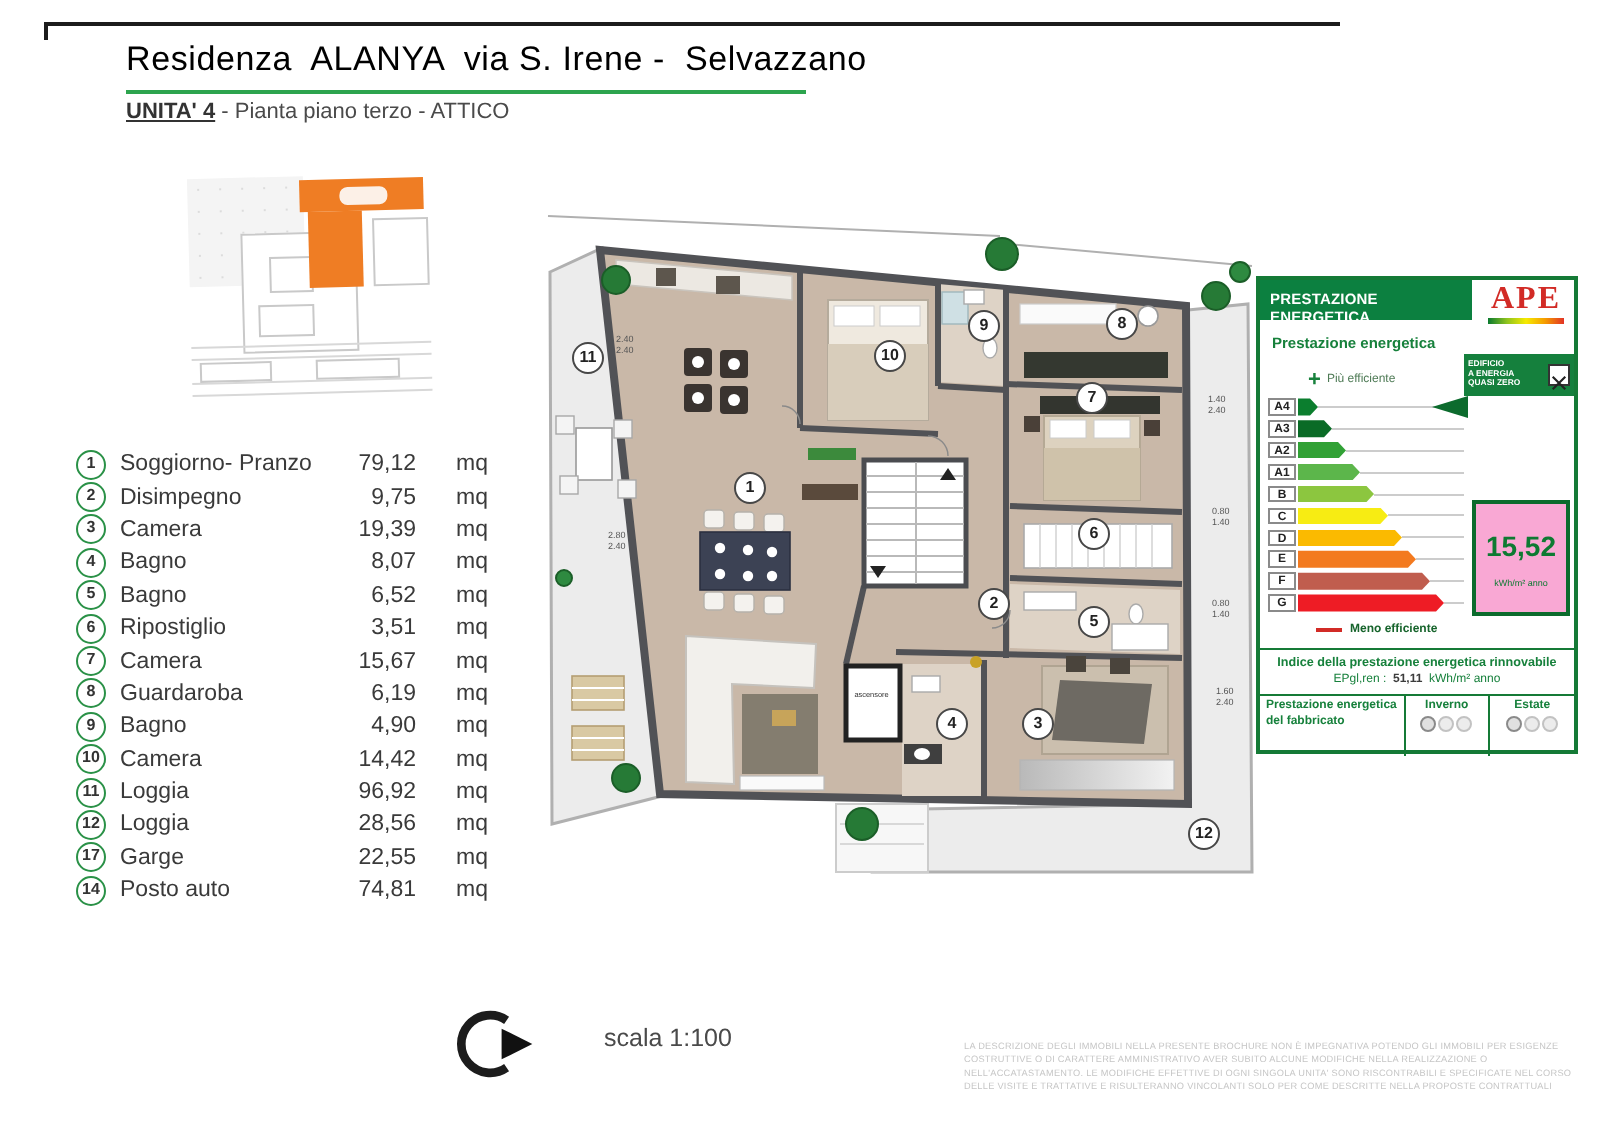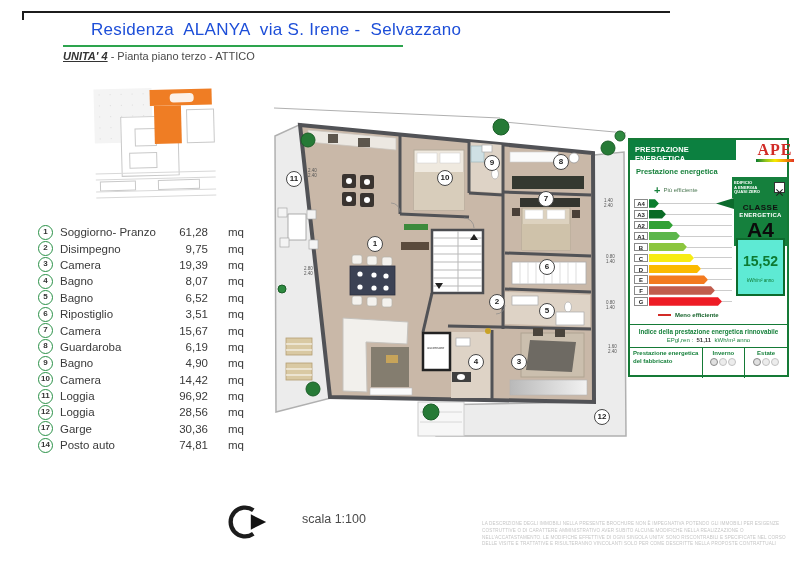--- a/index.html
+++ b/index.html
@@ -2,24 +2,24 @@
 <html><head>
 <meta charset="utf-8">
 <style>
   html,body{margin:0;padding:0;background:#fff;}
   #page{position:relative;width:800px;height:565px;background:#fff;overflow:hidden;
         font-family:"Liberation Sans","DejaVu Sans",sans-serif;color:#3d3d3d;}
   .abs{position:absolute;}
   
   #top-rule{left:22px;top:11px;width:648px;height:2px;background:#1c1c1c;}
   #top-rule-stub{left:22px;top:11px;width:2px;height:9px;background:#1c1c1c;}
-  #title{left:63px;top:20px;font-size:17px;letter-spacing:.3px;white-space:pre;color:#1d4ed8;margin-left:28px;}
+  #title{left:63px;top:20px;font-size:17px;letter-spacing:.3px;white-space:pre;color:#000000;}
   #title-underline{left:63px;top:45px;width:340px;height:2px;background:#2da44e;}
   #subtitle{left:63px;top:50px;font-size:11px;color:#4a4a4a;white-space:pre;}
-  #subtitle .unit{font-weight:bold;font-style:italic;text-decoration:underline;color:#333;}
+  #subtitle .unit{font-weight:bold;text-decoration:underline;color:#333;}
   
   #minimap{left:95px;top:88px;width:120px;height:120px;transform:rotate(-1.5deg);}
   #minimap .garden{left:0;top:0;width:58px;height:54px;background:#f4f4f4;
      background-image:radial-gradient(#dcdcdc 9%,transparent 10%);background-size:11px 11px;}
   #minimap .bld{border:1px solid #c9c9c9;background:#fff;}
   #minimap .orange{background:#ef7d24;}
   #minimap .car{left:76px;top:6px;width:24px;height:9px;background:#fdfdfd;border-radius:4px;opacity:.9;}
   #minimap .road{background:#d8d8d8;height:1px;}
   
   #legend{left:38px;top:224px;width:228px;}
@@ -43,21 +43,21 @@
           box-sizing:border-box;background:#fff;font-size:8px;line-height:13px;text-align:center;
           font-weight:bold;color:#222;z-index:5;}
   .dim{position:absolute;width:30px;font-size:6px;transform:scale(.75);transform-origin:0 0;
        line-height:1.15;color:#555;z-index:4;}
   #elevator-label{position:absolute;left:156px;top:246px;width:38px;font-size:6px;transform:scale(.62);
        transform-origin:0 0;color:#333;text-align:center;z-index:4;}
   
   #energy{left:628px;top:138px;width:161px;height:239px;border:2px solid #157a36;background:#fff;box-sizing:border-box;}
   #energy .hdr{left:0;top:0;width:106px;height:20px;background:#0c8040;color:#fff;
        font-size:7.5px;font-weight:bold;padding:5px 0 0 5px;box-sizing:border-box;letter-spacing:.1px;}
-  #ape{left:122px;top:1px;width:46px;height:28px;text-align:center;}
+  #ape{left:110px;top:1px;width:46px;height:28px;text-align:center;}
   #ape .txt{font-family:"Liberation Serif","DejaVu Serif",serif;font-weight:bold;font-size:16px;
        color:#d22b26;letter-spacing:1px;line-height:18px;}
   #ape .bar{margin:0 auto;width:38px;height:3px;
        background:linear-gradient(90deg,#0a7a2f,#8fc41f,#f6ea00,#f59c00,#e23326);}
   #energy .sub{left:6px;top:27px;font-size:7.5px;font-weight:bold;color:#17813c;}
   #plusrow{left:24px;top:44px;display:flex;align-items:center;}
   #plusrow .plus{color:#17813c;font-weight:bold;font-size:11px;margin-right:3px;}
   #plusrow .t{font-size:6px;color:#4e7a55;}
   #escale{left:4px;top:58px;width:98px;}
   .erow{display:flex;align-items:center;height:10.9px;}
@@ -70,22 +70,22 @@
         padding:1px 2px;box-sizing:border-box;}
   #nzeb .t{width:32px;font-size:6px;transform:scale(.7);transform-origin:0 50%;font-weight:bold;
         color:#fff;line-height:1.15;white-space:pre-line;width:46px;}
   #nzeb .box{width:11px;height:11px;background:#fff;border:1px solid #333;box-sizing:border-box;flex:none;margin-left:0px;}
   #bigarrow{left:86px;top:58px;width:18px;height:11px;background:#0c6b2d;
         clip-path:polygon(100% 0,0 50%,100% 100%);}
   #classbox{left:104px;top:58px;width:53px;height:48px;background:#15803d;text-align:center;}
   #classbox .w1{font-size:8px;font-weight:bold;color:#101010;margin-top:5px;letter-spacing:.5px;}
   #classbox .w2{font-size:6px;font-weight:bold;color:#fff;letter-spacing:.3px;}
   #classbox .val{font-size:21px;font-weight:bold;color:#0b0b0b;line-height:24px;}
-  #epbox{left:106px;top:98px;width:49px;height:58px;border:2px solid #0c6b2d;box-sizing:border-box;
-        background:#5eead4;text-align:center;}
+  #epbox{left:106px;top:110px;width:49px;height:58px;border:2px solid #0c6b2d;box-sizing:border-box;
+        background:#f9a8d4;text-align:center;}
   #epbox .v{font-size:14px;font-weight:bold;color:#0d7a32;margin-top:13px;}
   #epbox .u{font-size:6px;transform:scale(.75);transform-origin:50% 0;color:#0d7a32;margin-top:9px;}
   #menorow{left:28px;top:172px;display:flex;align-items:center;}
   #menorow .dash{width:13px;height:2.5px;background:#d22b26;margin-right:4px;}
   #menorow .t{font-size:6px;font-weight:bold;color:#17642c;}
   #renew{left:0;top:184px;width:157px;border-top:1px solid #157a36;text-align:center;}
   #renew .l1{font-size:6.3px;font-weight:bold;color:#17813c;margin-top:3px;}
   #renew .l2{font-size:6px;color:#17813c;margin-top:2px;}
   #renew .l2 b{color:#3c3c3c;}
   #ebottom{left:0;top:207px;width:157px;height:30px;border-top:1px solid #157a36;display:flex;}
@@ -124,21 +124,21 @@
     <div class="abs road" style="left:0;top:102px;width:120px;"></div>
     <div class="abs road" style="left:0;top:108px;width:120px;"></div>
     <div class="abs bld" style="left:4px;top:92px;width:34px;height:8px;"></div>
     <div class="abs bld" style="left:62px;top:92px;width:40px;height:8px;"></div>
   </div>
 
   <div class="abs" id="legend">
     <div class="lrow">
         <span class="lnum">1</span>
         <span class="lname">Soggiorno- Pranzo</span>
-        <span class="larea">61,28</span>
+        <span class="larea">79,12</span>
         <span class="lunit">mq</span>
       </div>
     <div class="lrow">
         <span class="lnum">2</span>
         <span class="lname">Disimpegno</span>
         <span class="larea">9,75</span>
         <span class="lunit">mq</span>
       </div>
     <div class="lrow">
         <span class="lnum">3</span>
@@ -196,21 +196,21 @@
       </div>
     <div class="lrow">
         <span class="lnum">12</span>
         <span class="lname">Loggia</span>
         <span class="larea">28,56</span>
         <span class="lunit">mq</span>
       </div>
     <div class="lrow">
         <span class="lnum">17</span>
         <span class="lname">Garge</span>
-        <span class="larea">30,36</span>
+        <span class="larea">22,55</span>
         <span class="lunit">mq</span>
       </div>
     <div class="lrow">
         <span class="lnum">14</span>
         <span class="lname">Posto auto</span>
         <span class="larea">74,81</span>
         <span class="lunit">mq</span>
       </div>
   </div>
 
@@ -552,25 +552,20 @@
         </div>
       <div class="erow">
           <span class="elab">G</span>
           <span class="earrow" style="width: 73px; background-color: rgb(238, 28, 37);"></span>
           <span class="eline"></span>
         </div>
     </div>
 
     <div class="abs" id="bigarrow"></div>
 
-    <div class="abs" id="classbox" style="background-color: rgb(21, 128, 61);">
-      <div class="w1">CLASSE</div>
-      <div class="w2">ENERGETICA</div>
-      <div class="val">A4</div>
-    </div>
 
     <div class="abs" id="epbox">
       <div class="v">15,52</div>
       <div class="u">kWh/m² anno</div>
     </div>
 
     <div class="abs" id="menorow">
       <span class="dash"></span>
       <span class="t">Meno efficiente</span>
     </div>

